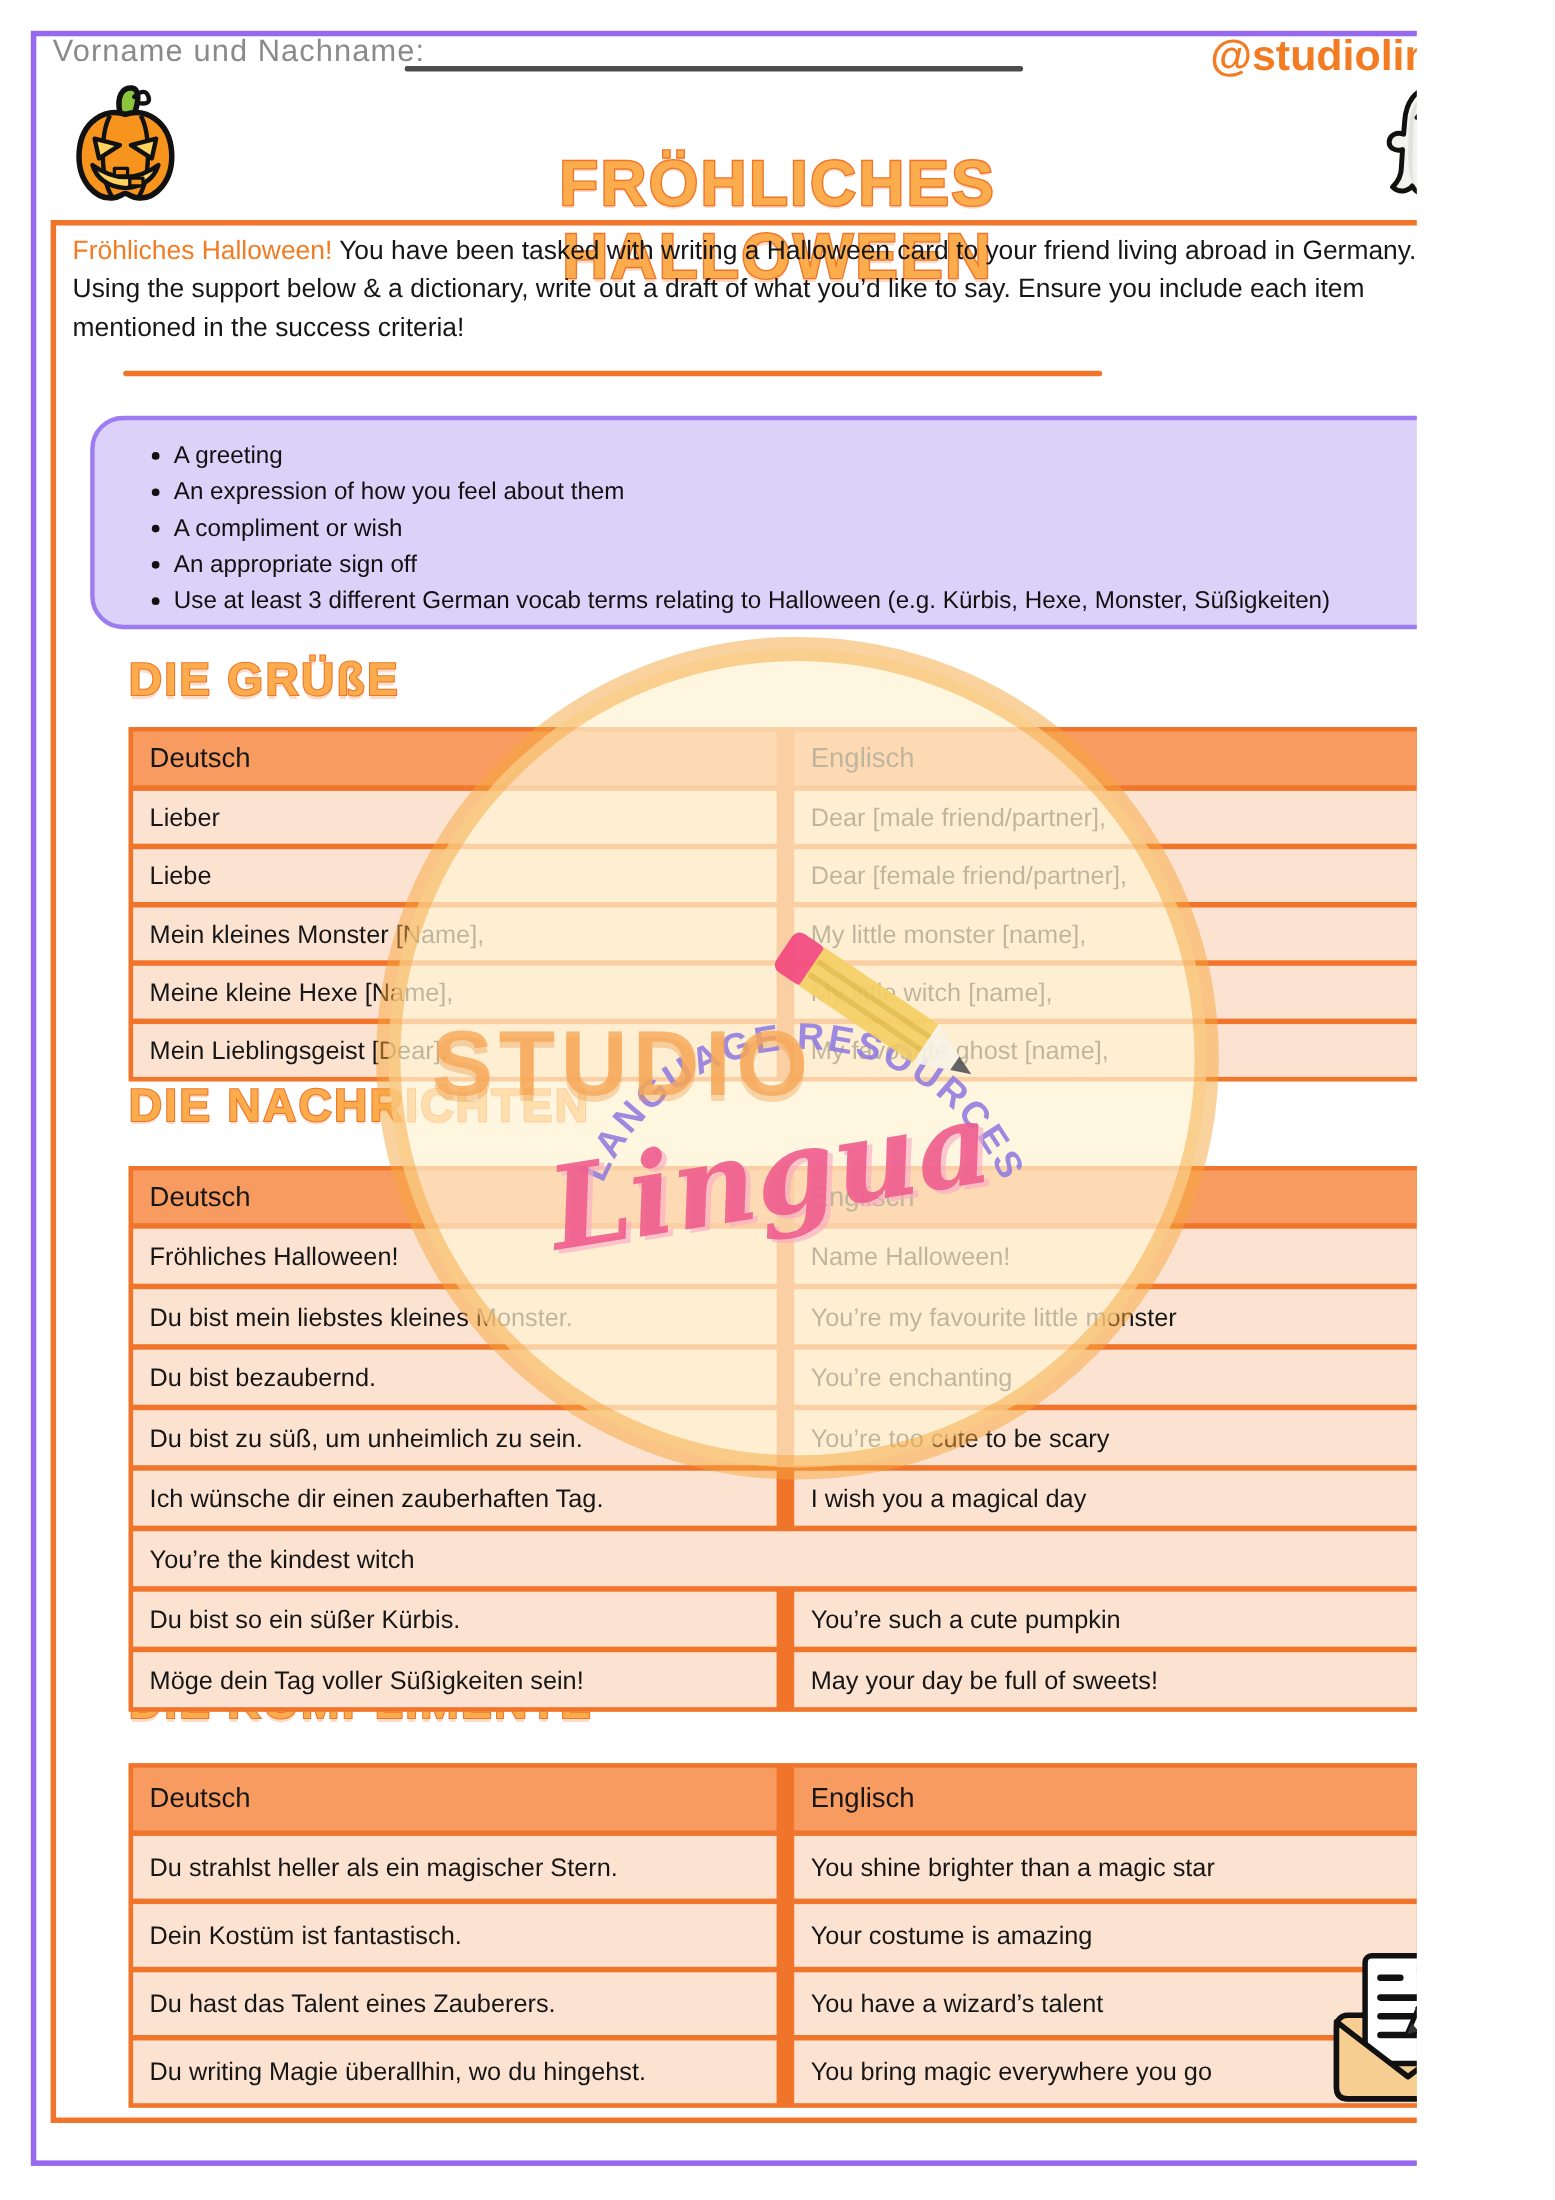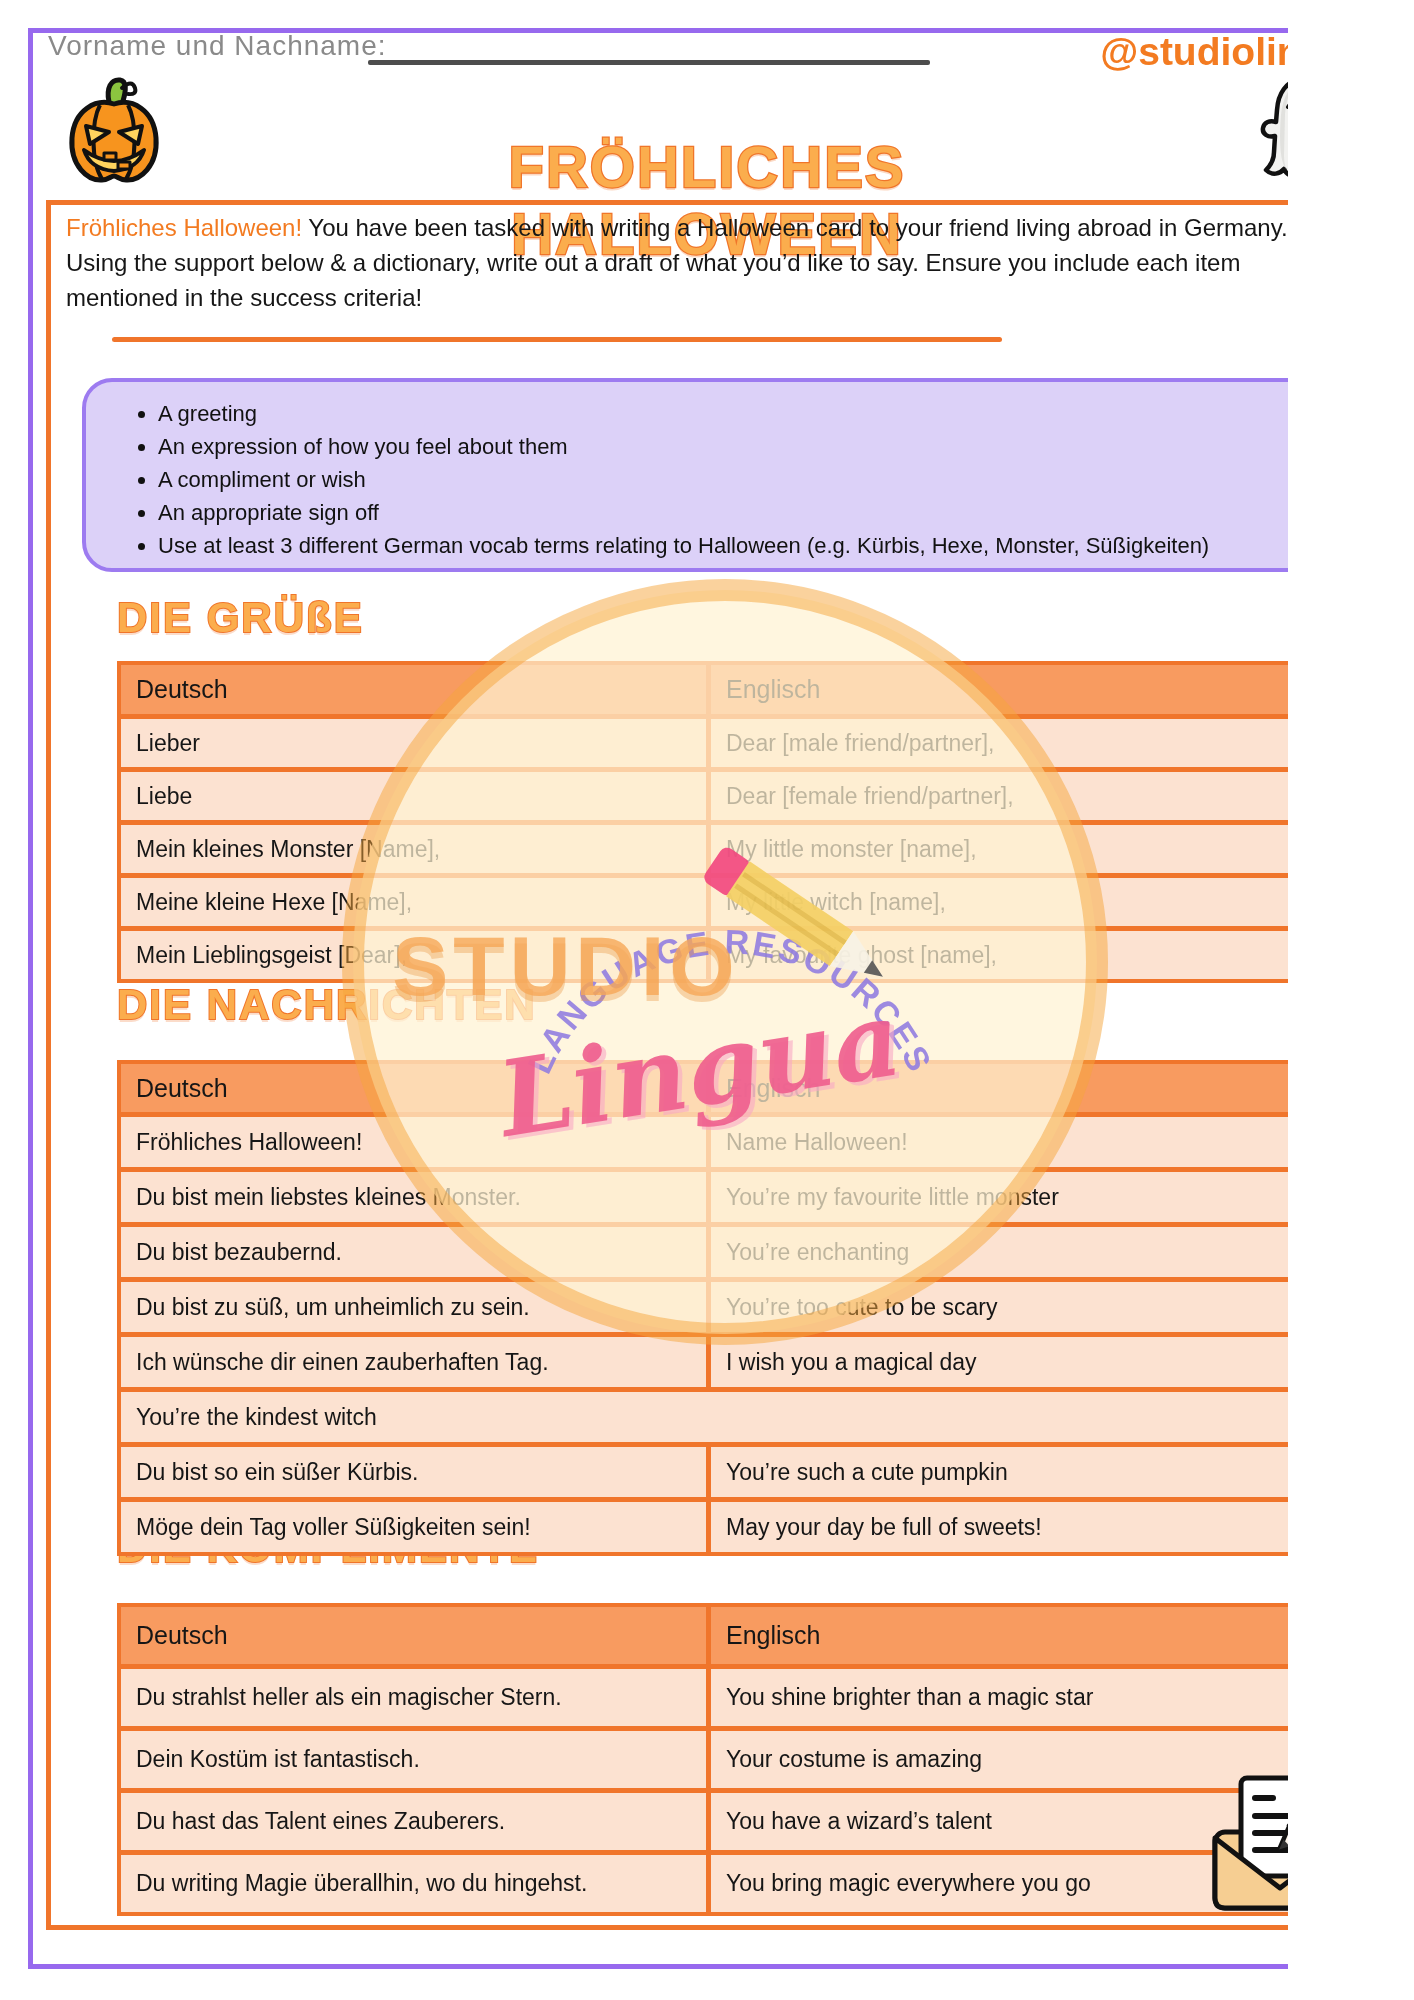--- a/index.html
+++ b/index.html
@@ -32,21 +32,21 @@
         background:var(--criteria-fill);border:4px solid var(--criteria-border);border-radius:30px;}
   .criteria-box ul{margin:15px 0 0 0;padding-left:72px;}
   .criteria-box li{font-size:22px;line-height:33px;white-space:nowrap;color:#111;}
   .sec-h{position:absolute;left:117px;margin:0;font-size:42px;font-weight:bold;letter-spacing:2px;
         color:var(--heading-fill);-webkit-text-stroke:2px var(--heading-outline);
         paint-order:stroke fill;text-shadow:0 3px 0 rgba(240,117,42,.25);}
   #h-grusse{top:594px;} #h-nachrichten{top:981px;} #h-komplimente{top:1524px;}
   .wtable{position:absolute;left:117px;width:1185px;box-sizing:border-box;background:var(--accent-orange);
         border:4px solid var(--accent-orange);display:flex;flex-direction:column;gap:5px;z-index:1;}
   #t-grusse{top:661px;} #t-nachrichten{top:1060px;} #t-komplimente{top:1603px;}
-  .tr{display:flex;gap:5px;}
+  .tr{display:flex;gap:16px;}
   .td{display:flex;align-items:center;padding-left:15px;font-size:23px;background:var(--table-row);
         white-space:nowrap;overflow:hidden;}
   .td.de{width:570px;flex:none;}
   .td.en{flex:1;}
   .tr.thead .td{background:var(--table-header);font-size:25px;}
   #t-grusse .tr{height:48px;} #t-grusse .tr.thead{height:49px;}
   #t-nachrichten .tr{height:50px;} #t-nachrichten .tr.thead{height:48px;}
   #t-komplimente .tr{height:57px;}
   .watermark{position:absolute;left:0;top:0;z-index:5;pointer-events:none;}
   .envelope{position:absolute;left:1205px;top:1770px;z-index:6;}

